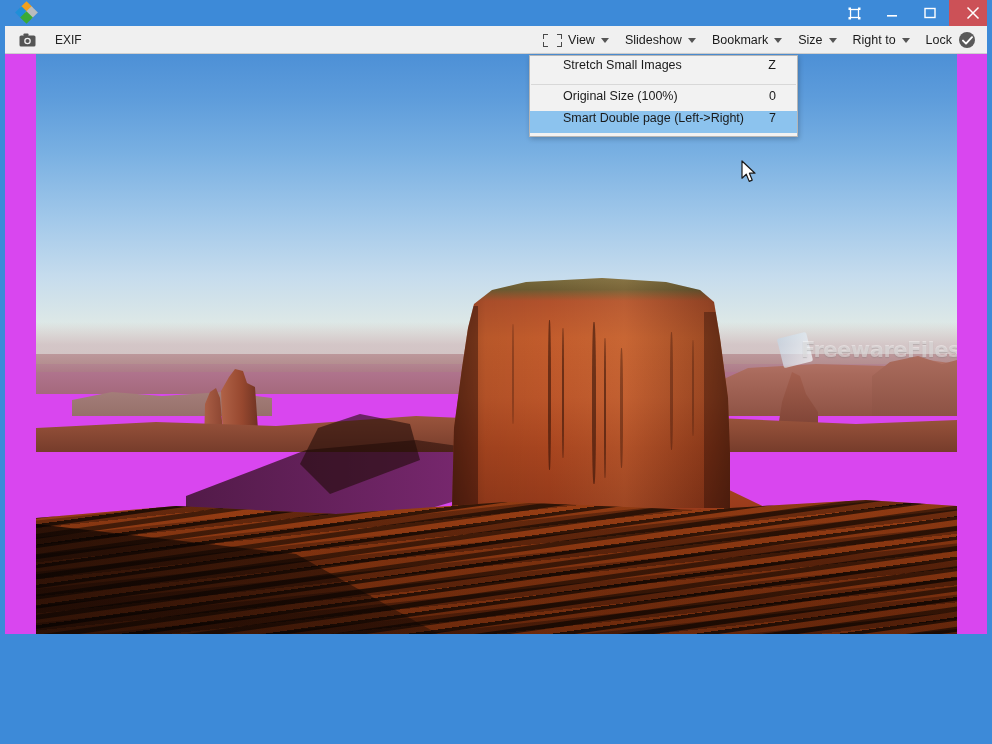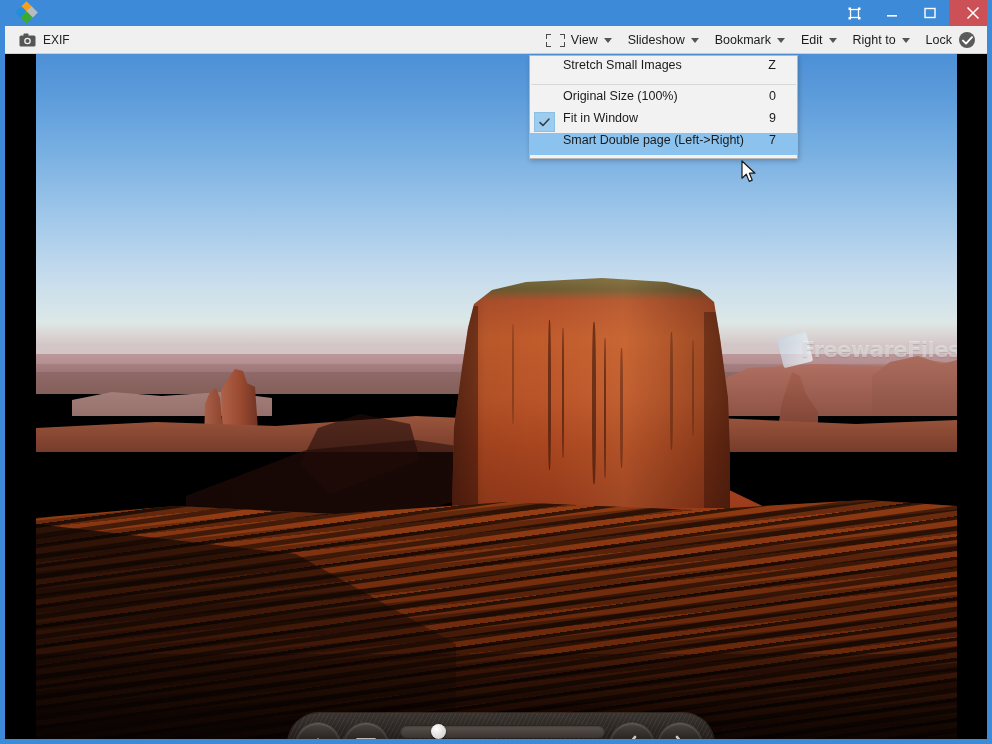--- a/index.html
+++ b/index.html
@@ -62,21 +62,21 @@
     position: absolute; left: 0; top: 26px;
     width: 982px; height: 28px;
     background: #f0f0f0;
     border-bottom: 1px solid #cfcfcf;
     display: flex; align-items: center;
   }
   #exif-btn {
     display: flex; align-items: center; height: 26px;
     margin-left: 14px;
   }
-  #exif-btn .label { font-size: 12px; color: #222; margin-left: 7px; }
+  #exif-btn .label { font-size: 12px; color: #222; margin-left: 19px; }
   #toolbar-right {
     position: absolute; right: 4px; top: 0;
     height: 28px; display: flex; align-items: center;
   }
   .tb-item {
     display: flex; align-items: center; height: 28px;
     padding: 0 8px; font-size: 12.5px; color: #1a1a1a;
     white-space: nowrap;
   }
   .caret {
@@ -97,22 +97,22 @@
   .lock-check {
     width: 16px; height: 16px; border-radius: 50%;
     background: #5a5a5a; margin-left: 7px;
     display: flex; align-items: center; justify-content: center;
     flex: none;
   }
 
   
   #viewer {
     position: absolute; left: 0; top: 54px;
-    width: 982px; height: 685px;
-    background: #000000;
+    width: 982px; height: 580px;
+    background: #d946ef;
     overflow: hidden;
   }
   #photo {
     position: absolute; left: 31px; top: 0;
     width: 921px; height: 685px;
     overflow: hidden;
   }
 
   
   .pl { position: absolute; left: 0; }
@@ -403,21 +403,21 @@
       </div>
       <div class="tb-item">
         <span>Slideshow</span>
         <span class="caret"></span>
       </div>
       <div class="tb-item">
         <span>Bookmark</span>
         <span class="caret"></span>
       </div>
       <div class="tb-item">
-        <span>Edit</span>
+        <span>Size</span>
         <span class="caret"></span>
       </div>
       <div class="tb-item">
         <span>Right to</span>
         <span class="caret"></span>
       </div>
       <div class="tb-item">
         <span>Lock</span>
         <span class="lock-check">
           <svg width="11" height="9" viewBox="0 0 11 9">
@@ -506,29 +506,20 @@
       <span>Stretch Small Images</span>
       <span class="shortcut">Z</span>
     </div>
     <div class="msep"></div>
 
     <div class="mi">
       <span>Original Size (100%)</span>
       <span class="shortcut">0</span>
     </div>
 
-    <div class="mi">
-      <span class="mi-check">
-        <svg width="11" height="9" viewBox="0 0 11 9">
-          <path d="M1 4.6 L4 7.4 L10 1" fill="none" stroke="#3a3a3a" stroke-width="1.5" stroke-linecap="round" stroke-linejoin="round"></path>
-        </svg>
-      </span>
-      <span>Fit in Window</span>
-      <span class="shortcut">9</span>
-    </div>
 
 
     <div class="mi sel">
       <span>Smart Double page (Left-&gt;Right)</span>
       <span class="shortcut">7</span>
     </div>
 
   </div>
 
   <div id="cursor" style="left: 736px; top: 160px;">

